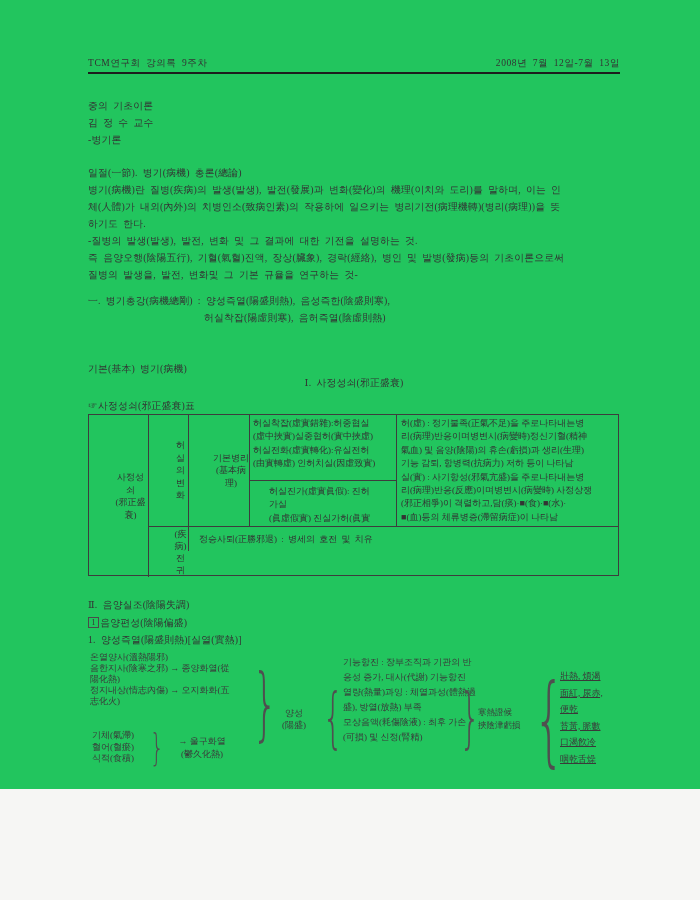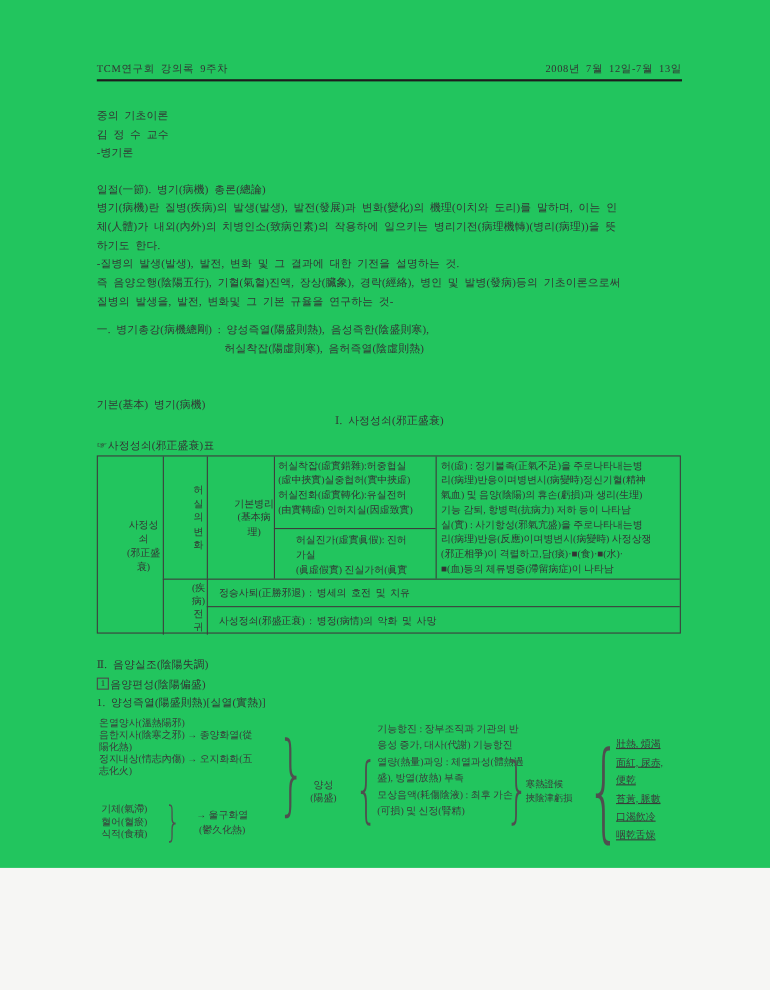--- a/index.html
+++ b/index.html
@@ -132,21 +132,20 @@
 기능 감퇴, 항병력(抗病力) 저하 등이 나타남
 실(實) : 사기항성(邪氣亢盛)을 주로나타내는병
 리(病理)반응(反應)이며병변시(病變時) 사정상쟁
 (邪正相爭)이 격렬하고,담(痰)·■(食)·■(水)·
 ■(血)등의 체류병증(滯留病症)이 나타남</div>
     <div class="c2b cell-center bl bt">질병
 (疾病)
 전귀
 (轉歸)</div>
     <div class="r2a bl bt">정승사퇴(正勝邪退) : 병세의 호전 및 치유</div>
-    <div class="r2b bl bt">사성정쇠(邪盛正衰) : 병정(病情)의 악화 및 사망</div>
   </div>
 
   <div class="abs t sec2-heading">Ⅱ. 음양실조(陰陽失調)</div>
   <div class="abs t sub-line">
     <span class="boxnum">1</span><span>음양편성(陰陽偏盛)</span>
   </div>
   <div class="abs t item-title">1. 양성즉열(陽盛則熱)[실열(實熱)]</div>
 
   <div class="abs diagram">
     <div class="dg causes">온열양사(溫熱陽邪)

